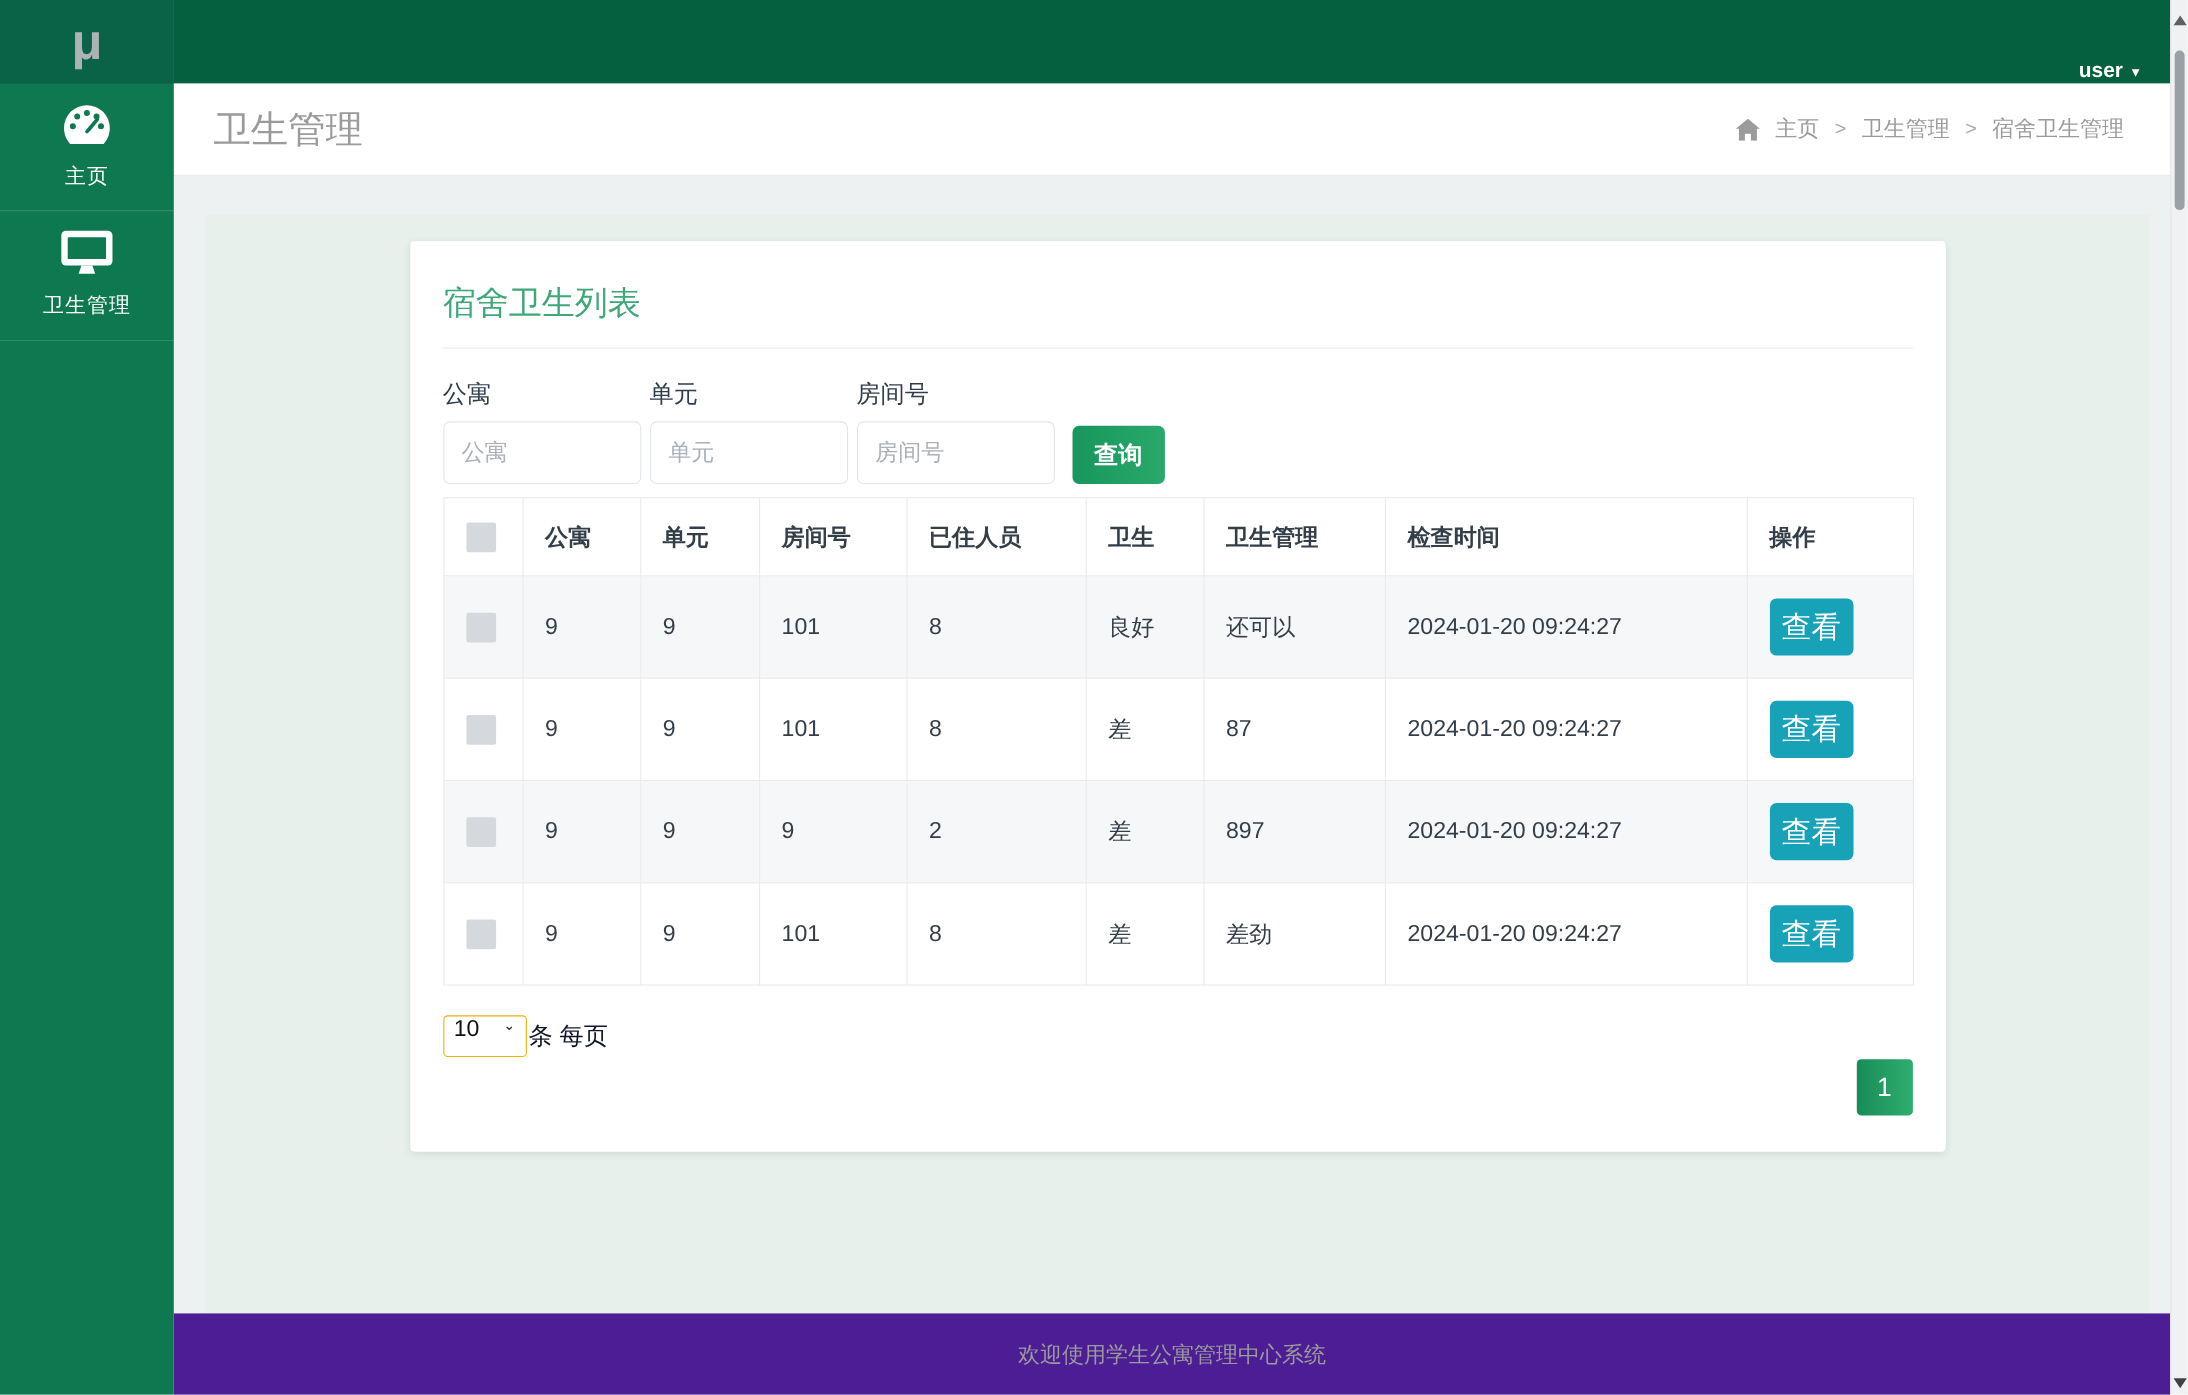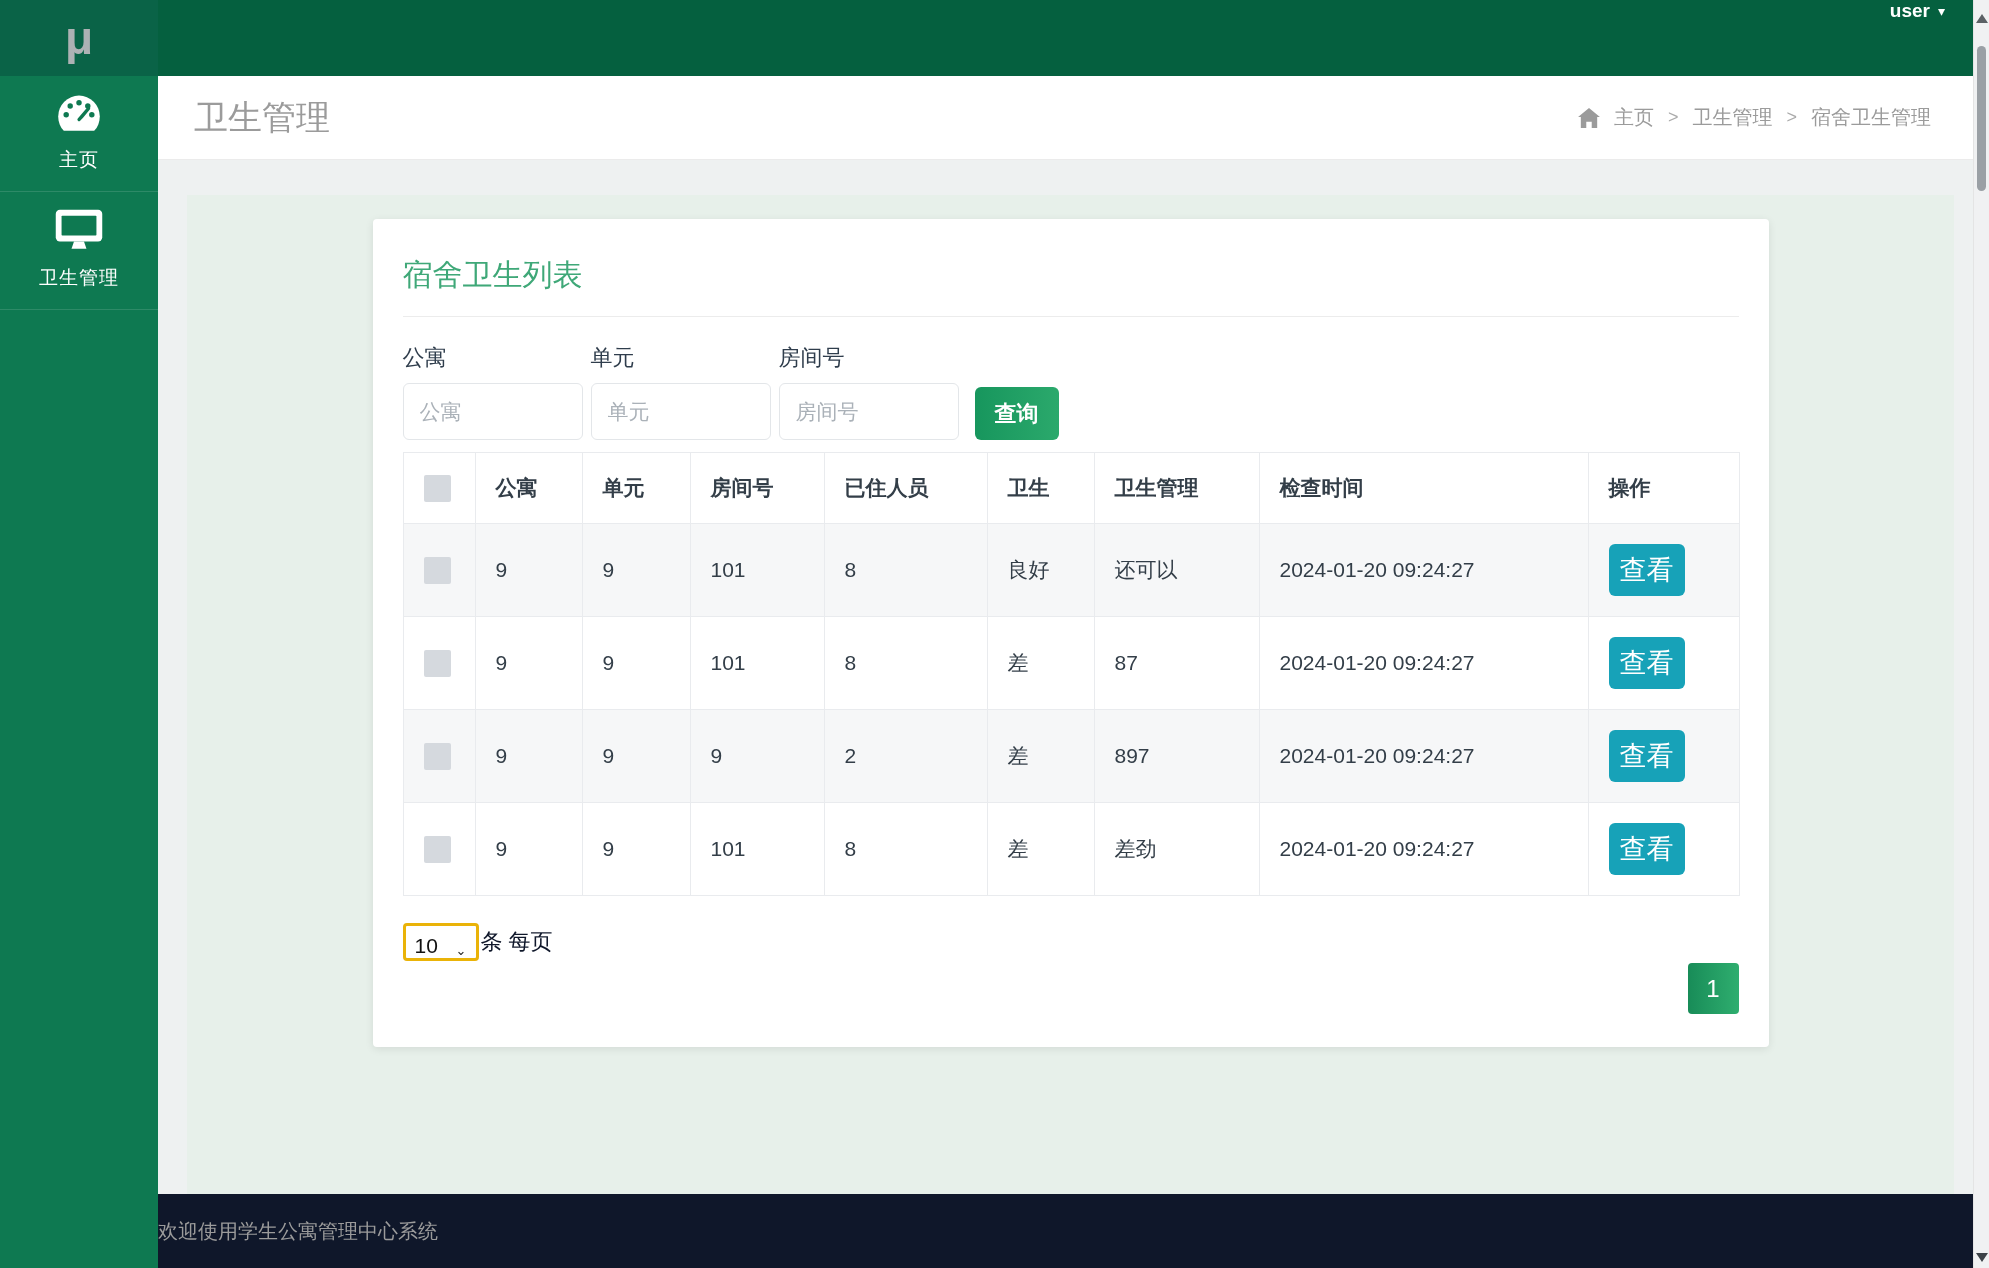--- a/index.html
+++ b/index.html
@@ -8,21 +8,21 @@
 
   
   .sidebar { position:absolute; left:0; top:0; width:158px; height:1268px; background:#0e7951; z-index:5; }
   .logo-band { height:76px; background:#0a6347; display:flex; align-items:center; justify-content:center; }
   .logo-band .logo { color:#adb2b4; font-size:46px; font-weight:bold; line-height:1; }
   .nav-item { padding:17px 6px 18px; text-align:center; border-bottom:1px solid rgba(255,255,255,0.13); cursor:pointer; }
   .nav-item .nav-icon { display:block; margin:0 auto 12px; }
   .nav-item .nav-label { color:#ffffff; font-size:19px; letter-spacing:1px; }
 
   
-  .topbar { position:absolute; left:158px; top:0; right:16px; height:76px; background:#05603f; display:flex; align-items:flex-start; justify-content:flex-end; padding-right:28px; }
+  .topbar { position:absolute; left:158px; top:0; right:16px; height:76px; background:#05603f; display:flex; align-items:flex-end; justify-content:flex-end; padding-right:28px; }
   .user-menu { color:#ffffff; font-size:19px; font-weight:600; cursor:pointer; display:flex; align-items:center; gap:8px; }
   .user-menu .caret { font-size:14px; }
 
   
   .page-head { position:absolute; left:158px; top:76px; right:16px; height:84px; background:#ffffff; border-bottom:1px solid #ebebeb; display:flex; align-items:center; justify-content:space-between; padding:0 42px 0 36px; }
   .page-title { font-size:34px; color:#9b9b9b; font-weight:400; }
   .breadcrumb { display:flex; align-items:center; gap:14px; color:#9b9b9b; font-size:20px; }
   .breadcrumb .crumb { cursor:pointer; }
   .breadcrumb .sep { color:#aaaaaa; font-size:18px; }
 
@@ -42,28 +42,28 @@
 
   table.data { border-collapse:collapse; width:1336px; margin-top:12px; table-layout:fixed; }
   table.data th, table.data td { border:1px solid #e9ebee; font-size:21px; padding:0 0 0 20px; text-align:left; }
   table.data th { height:71px; color:#333e48; font-weight:bold; background:#ffffff; }
   table.data td { height:93px; color:#333e48; }
   table.data tbody tr:nth-child(odd) { background:#f6f7f8; }
   .checkbox { width:27px; height:27px; background:#d5d9de; border-radius:2px; cursor:pointer; }
   .view-btn { width:76px; height:52px; background:#17a2b8; color:#ffffff; border:none; border-radius:6px; font-size:27px; cursor:pointer; font-family:inherit; }
 
   .pagination-row { display:flex; align-items:center; margin-top:27px; }
-  .page-size-select { width:76px; height:38px; border:3px solid #eab308; border-radius:4px; display:inline-flex; align-items:flex-end; padding:0 9px; font-size:21px; color:#111; cursor:pointer; background:#fff; }
+  .page-size-select { width:76px; height:38px; border:1px solid #eab308; border-radius:4px; display:inline-flex; align-items:flex-start; padding:0 9px; font-size:21px; color:#111; cursor:pointer; background:#fff; }
   .page-size-select .chev { margin-left:auto; font-size:13px; color:#222; }
   .per-page-label { margin-left:2px; font-size:22px; color:#0f172a; }
   .pager-row { display:flex; justify-content:flex-end; margin-top:2px; }
   .page-btn { width:51px; height:51px; border:none; border-radius:4px; background:linear-gradient(to right,#188c58,#2fae6f); color:#ffffff; font-size:24px; cursor:pointer; font-family:inherit; }
 
   
-  .footer { position:absolute; left:158px; right:16px; bottom:0; height:74px; background:#0f172a; display:flex; align-items:center; justify-content:flex-start; }
+  .footer { position:absolute; left:158px; right:16px; bottom:0; height:74px; background:#4c1d95; display:flex; align-items:center; justify-content:center; }
   .footer-text { color:#9b9b9b; font-size:20px; }
 
   
   .scrollbar { position:absolute; right:0; top:0; width:16px; height:1268px; background:#f0f1f2; border-left:1px solid #e4e4e4; z-index:10; }
   .sb-up { position:absolute; top:14px; left:2px; width:0; height:0; border-left:6px solid transparent; border-right:6px solid transparent; border-bottom:9px solid #5b6165; }
   .sb-thumb { position:absolute; top:46px; left:3px; width:9px; height:145px; background:#9aa0a5; border-radius:5px; cursor:grab; }
   .sb-down { position:absolute; bottom:6px; left:2px; width:0; height:0; border-left:6px solid transparent; border-right:6px solid transparent; border-top:9px solid #3c4247; }
 </style>
 </head>
 <body>

